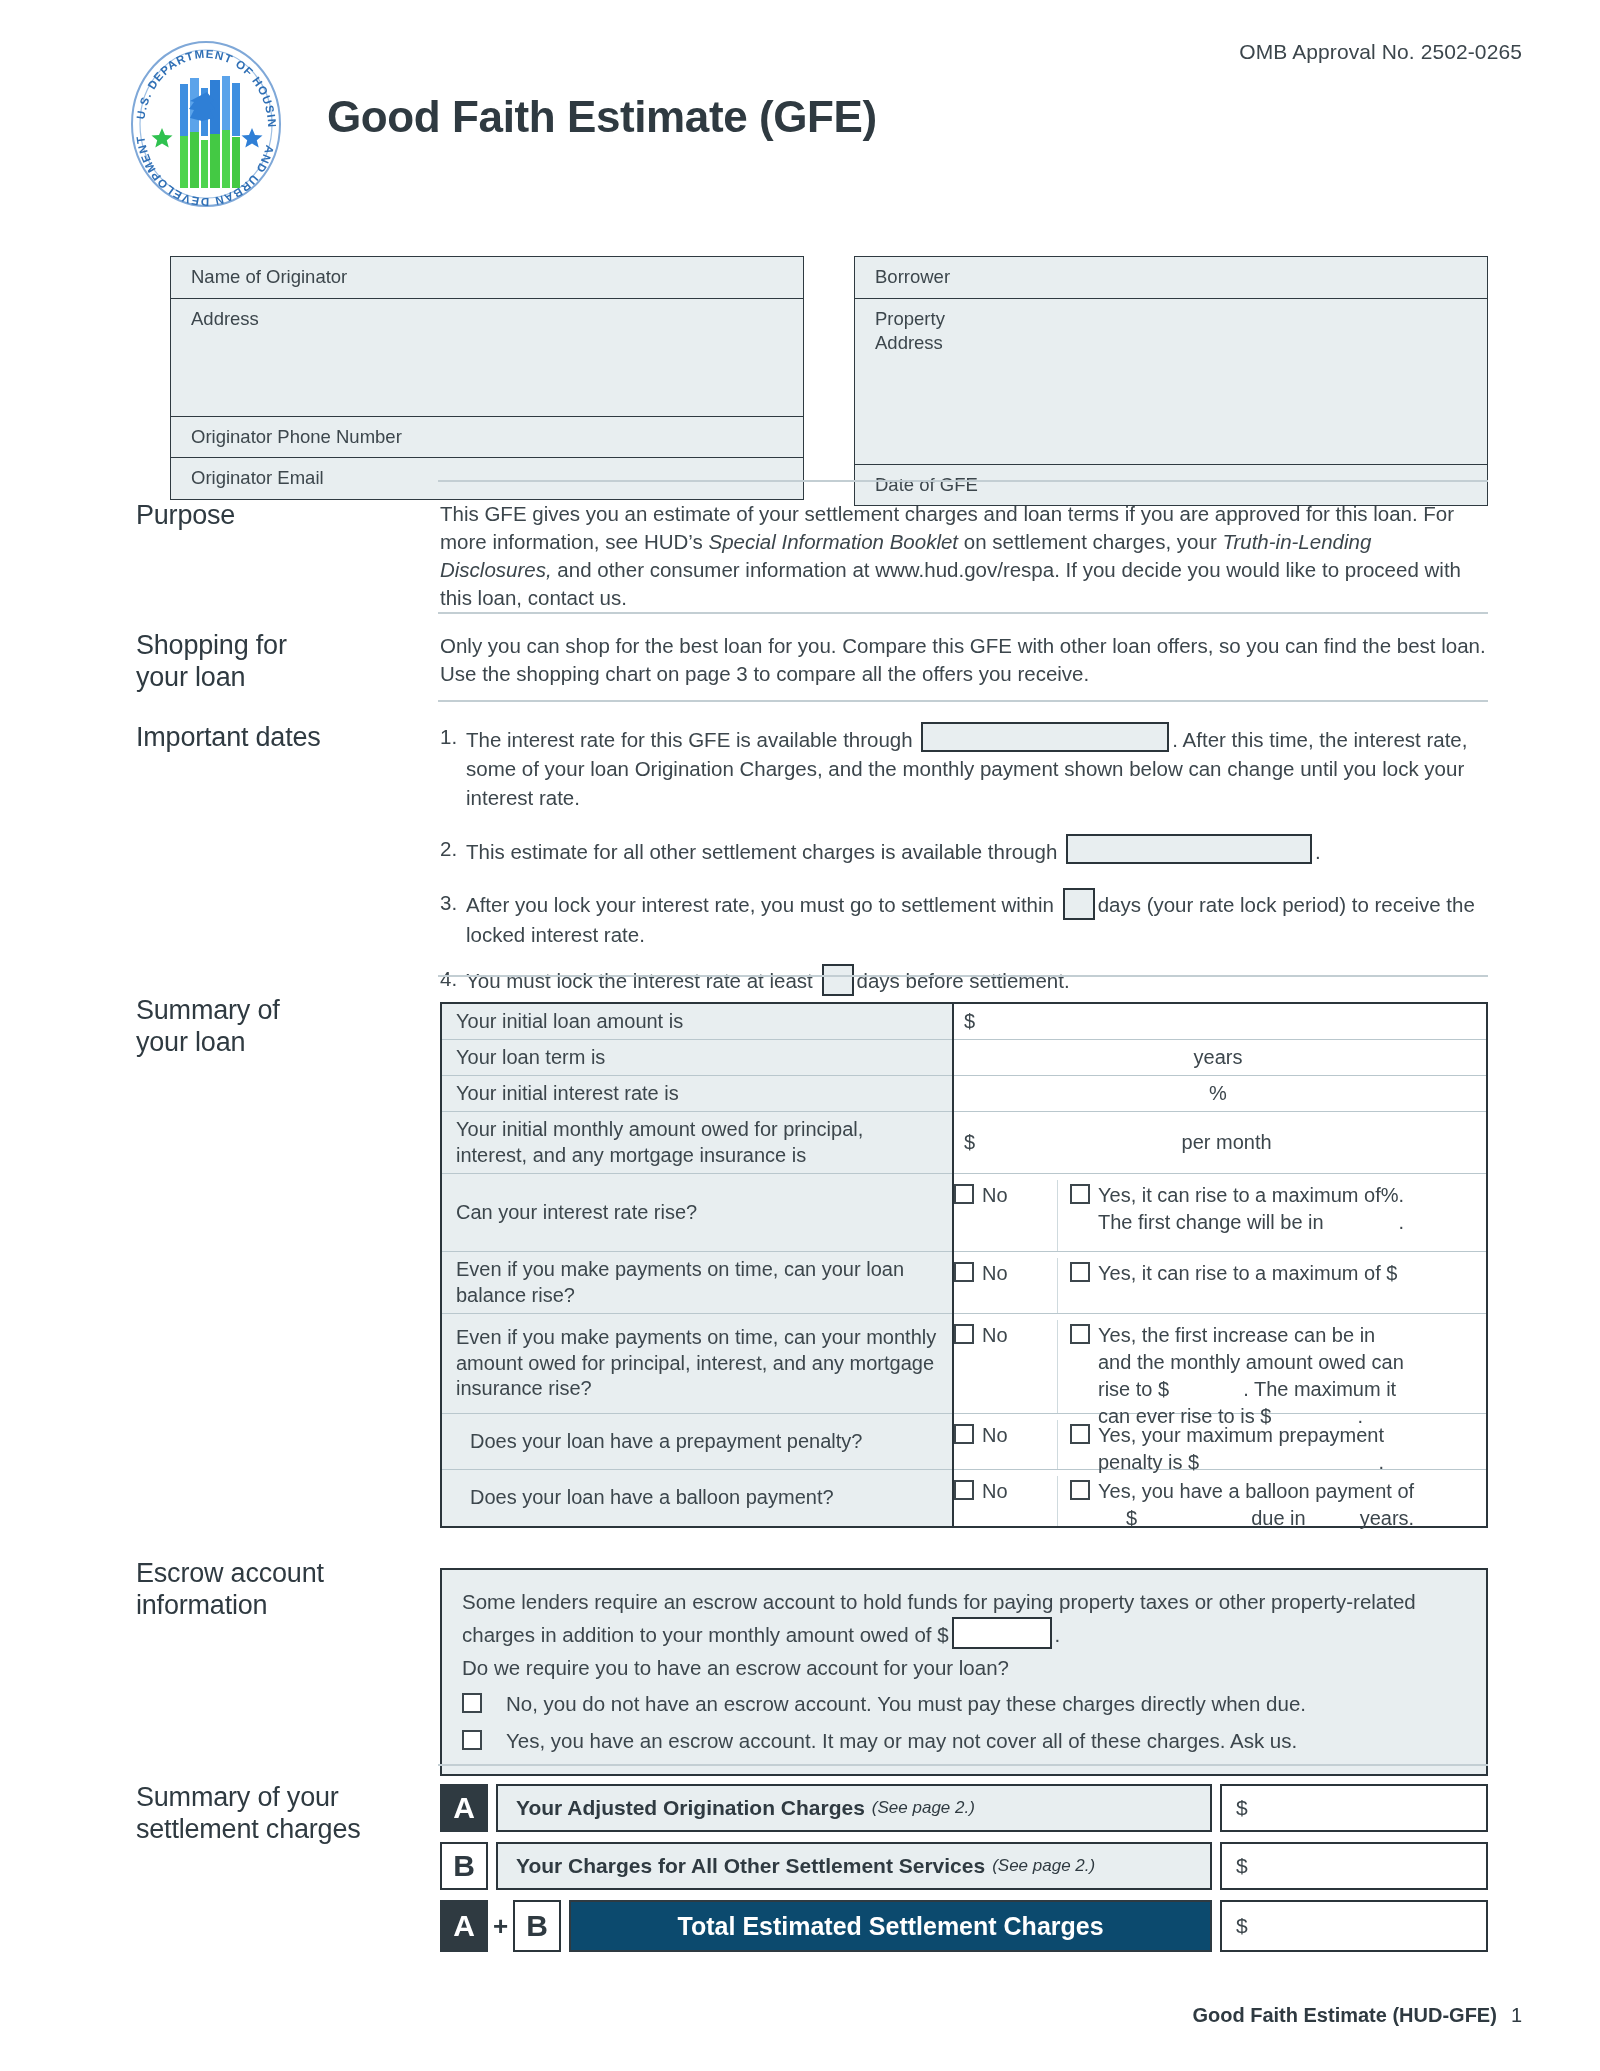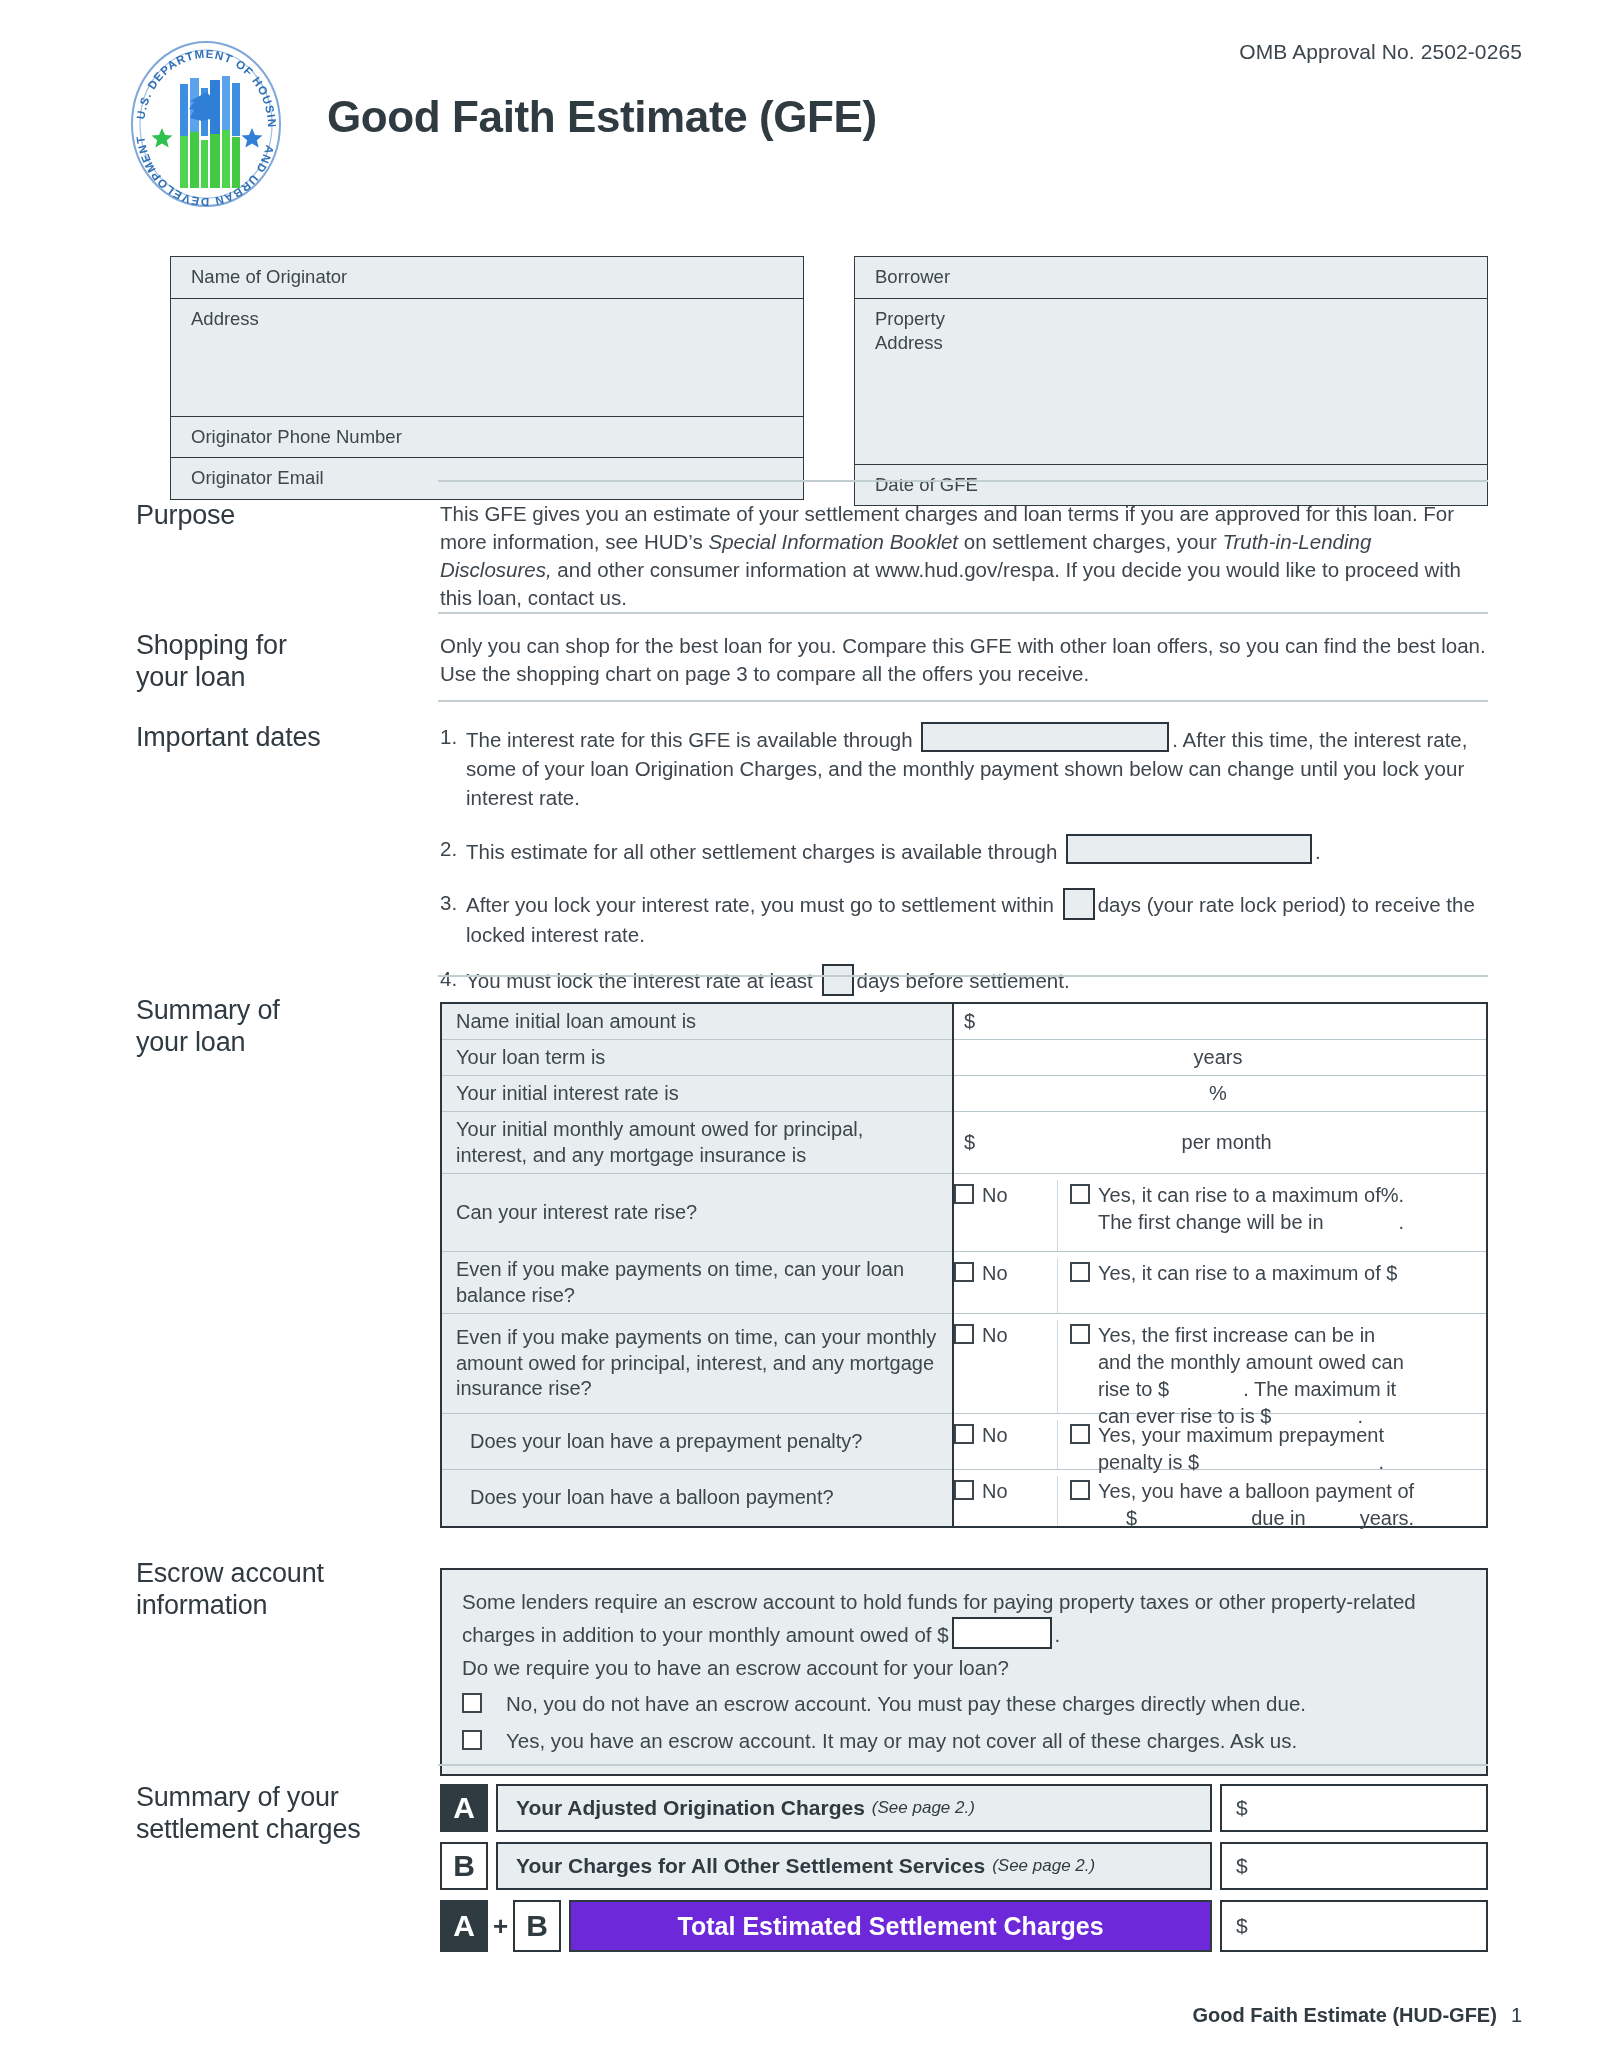--- a/index.html
+++ b/index.html
@@ -254,21 +254,21 @@
     padding-left: 14px;
     font-size: 21px;
     color: #3c464c;
   }
 
   .plus { display: flex; align-items: center; font-size: 26px; font-weight: 700; padding: 0 5px; color: #2f3a41; }
 
   .total-bar {
     flex: 1;
     margin-left: 8px;
-    background: #6d28d9;
+    background: #0c4a6e;
     border: 2px solid #2f3a41;
     display: flex;
     align-items: center;
     justify-content: center;
     color: #ffffff;
     font-size: 25px;
     font-weight: 600;
   }
 
   
@@ -399,21 +399,21 @@
 
   <div class="rule" style="top:975px"></div>
   <div class="sec-label" style="top:995px">
     <div>Summary of</div>
     <div>your loan</div>
   </div>
 
   <div class="loantable">
 
     <div class="lt-left">
-      <div class="lt-row lt-h40">Name initial loan amount is</div>
+      <div class="lt-row lt-h40">Your initial loan amount is</div>
       <div class="lt-row lt-h40">Your loan term is</div>
       <div class="lt-row lt-h40">Your initial interest rate is</div>
       <div class="lt-row lt-h62">Your initial monthly amount owed for principal, interest, and any mortgage insurance is</div>
       <div class="lt-row lt-h78">Can your interest rate rise?</div>
       <div class="lt-row lt-h62">Even if you make payments on time, can your loan balance rise?</div>
       <div class="lt-row lt-h100">Even if you make payments on time, can your monthly amount owed for principal, interest, and any mortgage insurance rise?</div>
       <div class="lt-row lt-h56">Does your loan have a prepayment penalty?</div>
       <div class="lt-row lt-h56">Does your loan have a balloon payment?</div>
     </div>
 

